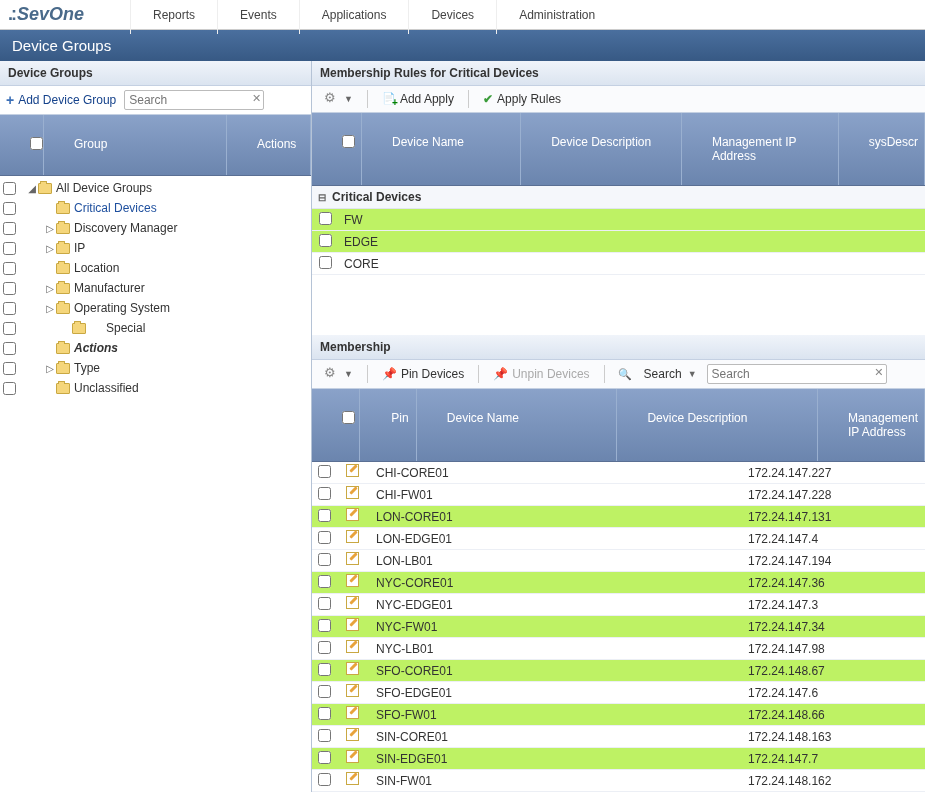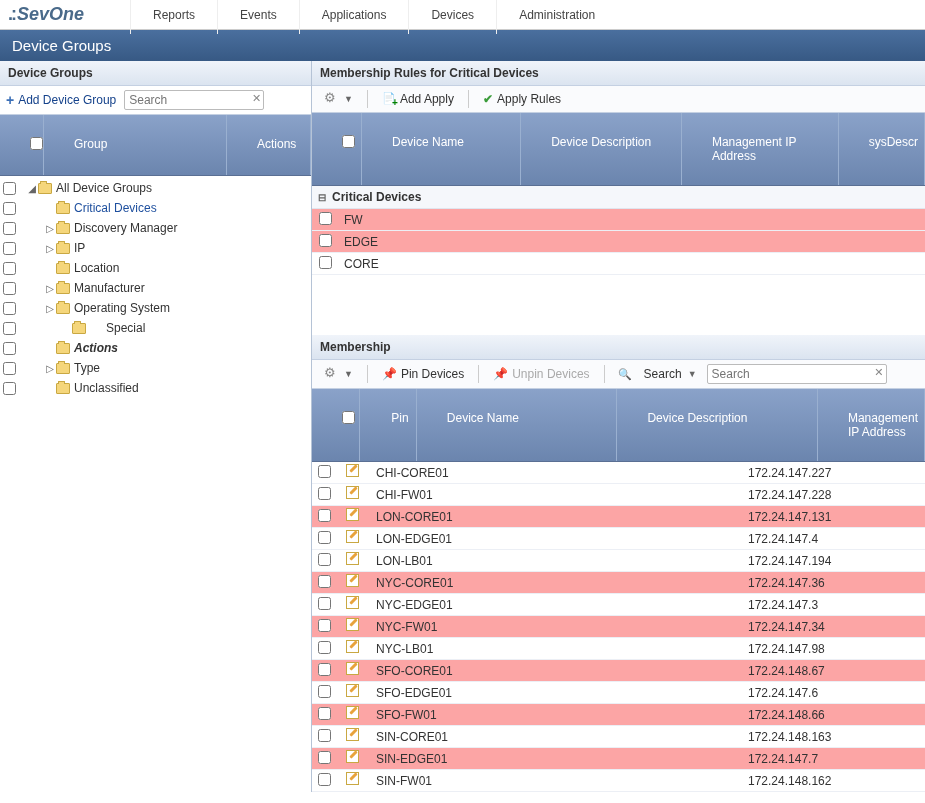--- a/index.html
+++ b/index.html
@@ -55,21 +55,21 @@
 .folder-icon.open::before { content: ""; position: absolute; top: -3px; left: 1px; width: 5px; height: 2px; background: #f5d67b; border: 1px solid #c9a842; border-bottom: none; border-radius: 1px 1px 0 0; }
 
 input[type=checkbox] { width: 13px; height: 13px; }
 
 
 .group-row { display: flex; align-items: center; background: #f5f7fb; border-bottom: 1px solid #e0e5ee; padding: 4px 6px; font-weight: bold; }
 .group-row .toggle { width: 14px; cursor: pointer; font-size: 10px; color: #666; }
 
 
 .data-row { display: flex; align-items: center; border-bottom: 1px solid #eceff5; height: 22px; background: #fff; }
-.data-row.alt { background: #fca5a5; align-items: center; }
+.data-row.alt { background: #bef264; align-items: center; }
 .data-row .cell { padding: 0 6px; overflow: hidden; white-space: nowrap; }
 
 
 .gear-icon { display: inline-block; width: 14px; height: 14px; position: relative; }
 .gear-icon::before { content: "⚙"; font-size: 13px; color: #888; position: absolute; top: -2px; }
 .plus-doc { position: relative; width: 14px; height: 14px; display: inline-block; }
 .plus-doc::before { content: "📄"; font-size: 11px; position: absolute; }
 .plus-doc::after { content: "+"; position: absolute; right: -2px; bottom: -2px; color: green; font-weight: bold; font-size: 10px; }
 .check-icon { color: #3a9c3a; font-weight: bold; }
 .pin-red { color: #c0392b; }

